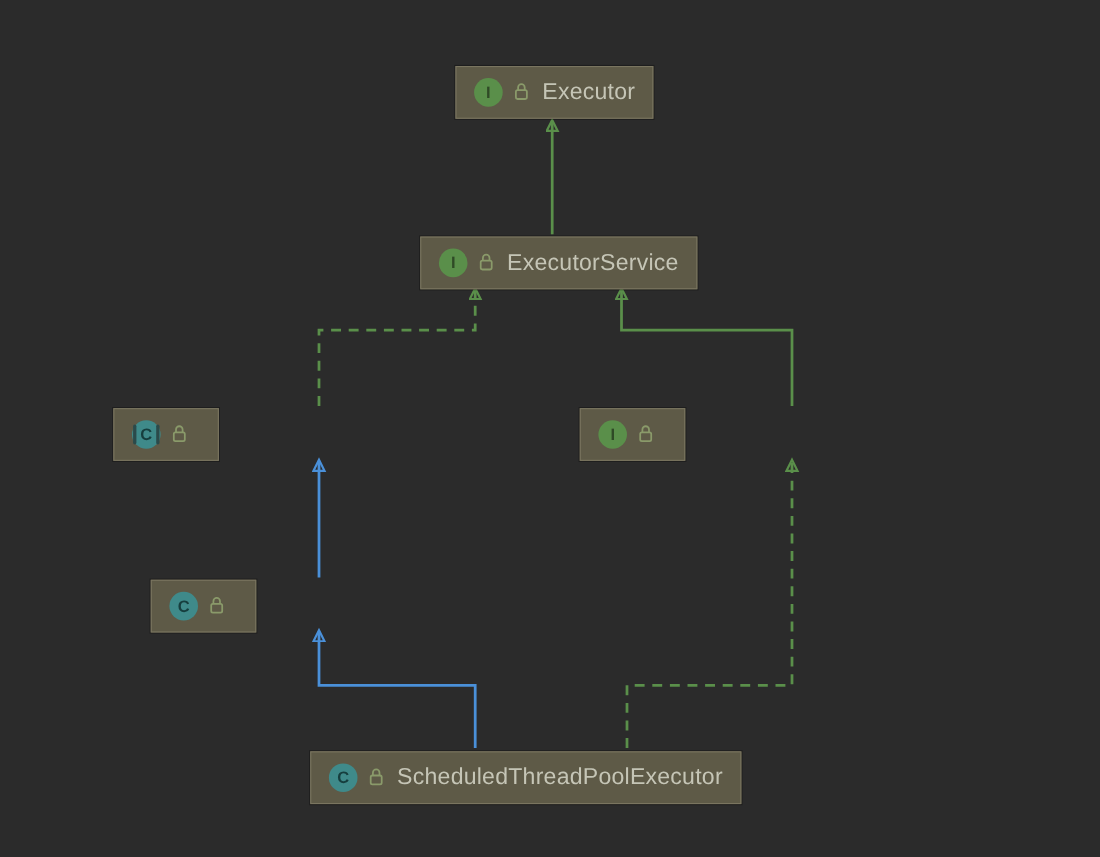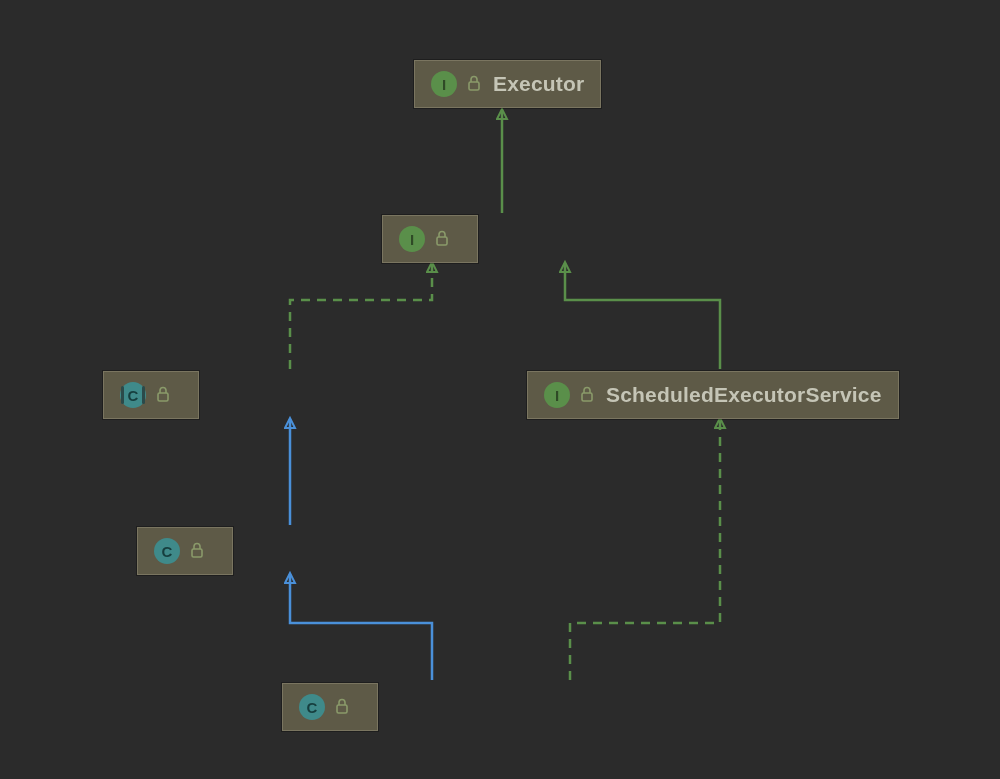--- a/index.html
+++ b/index.html
@@ -55,21 +55,21 @@
     height: 18px;
     margin-left: 10px;
     margin-right: 12px;
     flex-shrink: 0;
     position: relative;
   }
   .lock svg { display:block; }
   .label {
     color: #c5c5b6;
     font-size: 21px;
-    font-weight: 700;
+    font-weight: 400;
     letter-spacing: 0.2px;
   }
   svg.edges {
     position: absolute;
     left: 0; top: 0;
     width: 1000px;
     height: 779px;
     pointer-events: none;
   }
 </style>
@@ -111,54 +111,55 @@
 </div>
 
 <div class="node" style="left:382px; top:215px;">
   <span class="badge badge-interface">I</span>
   <span class="lock">
     <svg width="14" height="18" viewBox="0 0 14 18">
         <path d="M4 7 V4.5 a3 3 0 0 1 6 0 V7" fill="none" stroke="#8a9a6a" stroke-width="1.6"></path>
         <rect x="2" y="7" width="10" height="8" rx="1.5" fill="none" stroke="#8a9a6a" stroke-width="1.6"></rect>
       </svg>
   </span>
+  <span class="label">ExecutorService</span>
 </div>
 
 <div class="node" style="left:103px; top:371px;">
   <span class="badge badge-abstract">C</span>
   <span class="lock">
     <svg width="14" height="18" viewBox="0 0 14 18">
         <path d="M4 7 V4.5 a3 3 0 0 1 6 0 V7" fill="none" stroke="#8a9a6a" stroke-width="1.6"></path>
         <rect x="2" y="7" width="10" height="8" rx="1.5" fill="none" stroke="#8a9a6a" stroke-width="1.6"></rect>
       </svg>
   </span>
 </div>
 
 <div class="node" style="left:527px; top:371px;">
   <span class="badge badge-interface">I</span>
   <span class="lock">
     <svg width="14" height="18" viewBox="0 0 14 18">
         <path d="M4 7 V4.5 a3 3 0 0 1 6 0 V7" fill="none" stroke="#8a9a6a" stroke-width="1.6"></path>
         <rect x="2" y="7" width="10" height="8" rx="1.5" fill="none" stroke="#8a9a6a" stroke-width="1.6"></rect>
       </svg>
   </span>
-  <span class="label">ScheduledExecutorService</span>
 </div>
 
 <div class="node" style="left:137px; top:527px;">
   <span class="badge badge-class">C</span>
   <span class="lock">
     <svg width="14" height="18" viewBox="0 0 14 18">
         <path d="M4 7 V4.5 a3 3 0 0 1 6 0 V7" fill="none" stroke="#8a9a6a" stroke-width="1.6"></path>
         <rect x="2" y="7" width="10" height="8" rx="1.5" fill="none" stroke="#8a9a6a" stroke-width="1.6"></rect>
       </svg>
   </span>
 </div>
 
 <div class="node" style="left:282px; top:683px;">
   <span class="badge badge-class">C</span>
   <span class="lock">
     <svg width="14" height="18" viewBox="0 0 14 18">
         <path d="M4 7 V4.5 a3 3 0 0 1 6 0 V7" fill="none" stroke="#8a9a6a" stroke-width="1.6"></path>
         <rect x="2" y="7" width="10" height="8" rx="1.5" fill="none" stroke="#8a9a6a" stroke-width="1.6"></rect>
       </svg>
   </span>
+  <span class="label">ScheduledThreadPoolExecutor</span>
 </div>
 
 </body></html>

